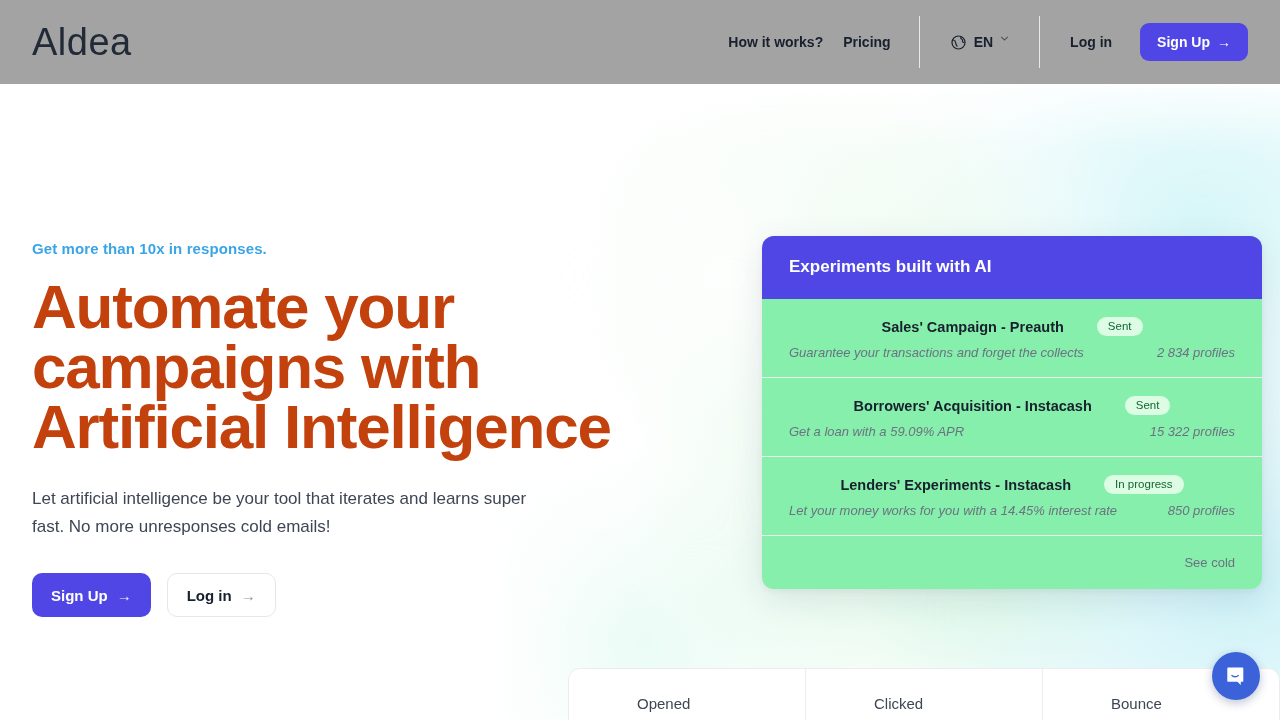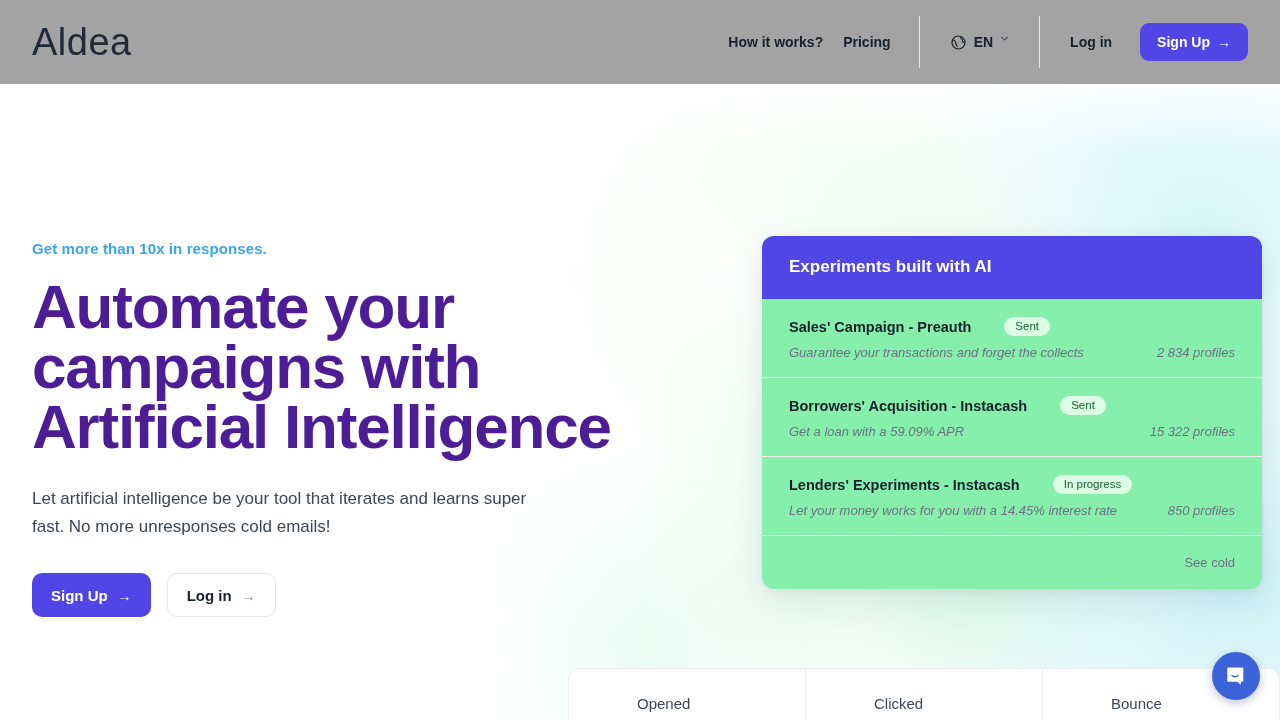--- a/index.html
+++ b/index.html
@@ -146,21 +146,21 @@
     font-weight: 700;
     color: #3aa5e6;
     letter-spacing: 0.1px;
   }
   .headline {
     margin-top: 20px;
     font-size: 62px;
     line-height: 60px;
     font-weight: 700;
     letter-spacing: -1.2px;
-    color: #4c1d95;
+    color: #c2410c;
     max-width: 660px;
   }
   .subtext {
     margin-top: 28px;
     font-size: 17px;
     line-height: 28px;
     color: #3e4654;
     max-width: 520px;
   }
   .cta-row {
@@ -221,21 +221,21 @@
     font-size: 17px;
     font-weight: 700;
   }
   .exp-row {
     padding: 18px 27px 17px;
     border-bottom: 1px solid #f0f0f3;
   }
   .exp-row-top {
     display: flex;
     align-items: center;
-    justify-content: flex-start;
+    justify-content: center;
     gap: 33px;
   }
   .exp-title {
     font-size: 14.5px;
     font-weight: 700;
     color: #18202e;
   }
   .badge {
     font-size: 11.5px;
     font-weight: 400;

